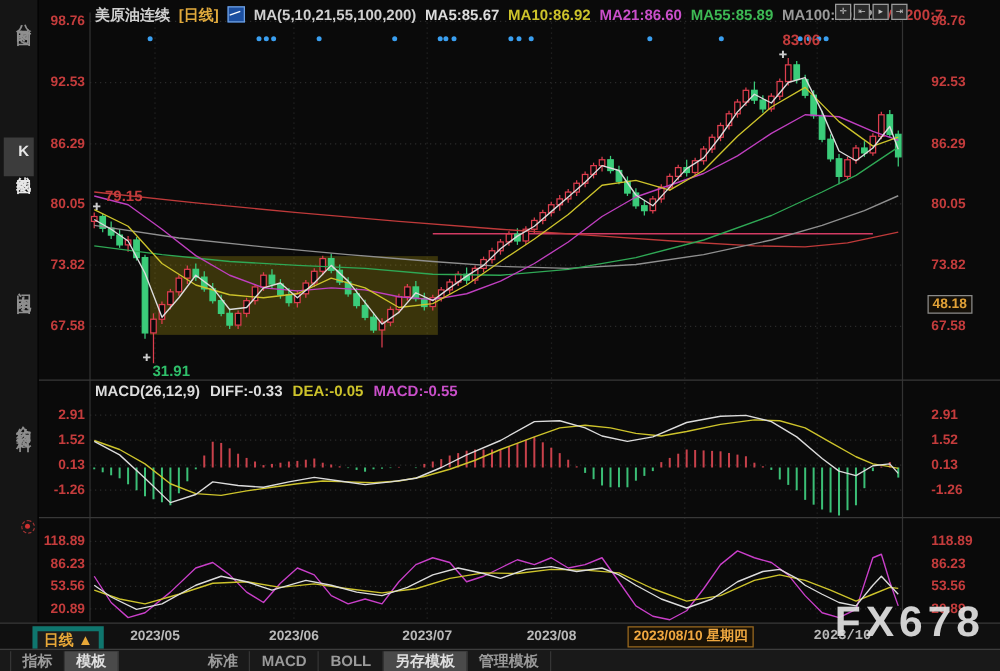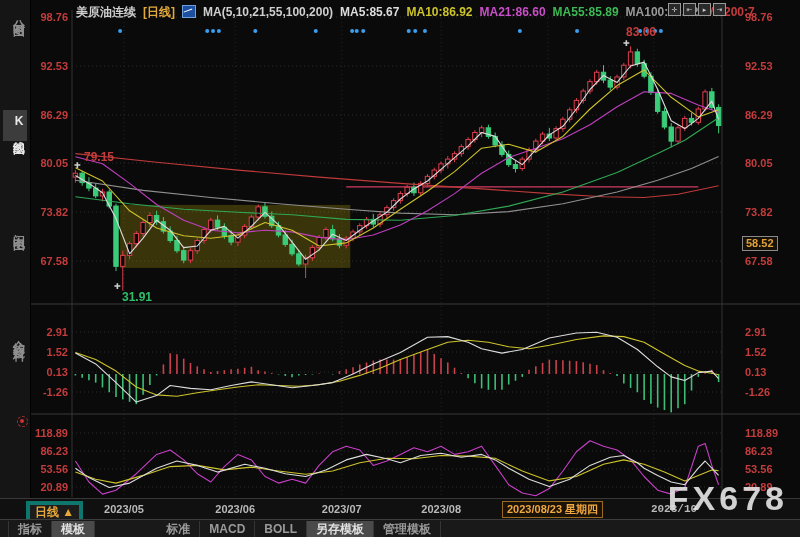--- a/index.html
+++ b/index.html
@@ -413,20 +413,23 @@
     <span>美原油连续</span><span class="o">[日线]</span><span class="chart-ico"><i></i></span><span>MA(5,10,21,55,100,200)</span><span id="ma-values"><span style="color: rgb(221, 221, 221);">MA5:85.67</span><span style="color: rgb(205, 195, 43);">MA10:86.92</span><span style="color: rgb(201, 79, 201);">MA21:86.60</span><span style="color: rgb(61, 185, 84);">MA55:85.89</span><span style="color: rgb(154, 154, 154);">MA100:80.92</span><span style="color: rgb(196, 60, 60);">MA200:7</span></span>
   </div>
 
   <div id="top-icons" class="abs">
       <span class="ticon">✛</span>
       <span class="ticon">⇤</span>
       <span class="ticon">▸</span>
       <span class="ticon">⇥</span>
     </div>
 
+  <div class="abs phdr" style="left:76px;top:306px">
+    <span class="w">MACD(26,12,9)</span><span class="w">DIFF:-0.33</span><span class="y">DEA:-0.05</span><span class="m">MACD:-0.55</span>
+  </div>
 
   <div class="abs kdj-ico">
       <i></i>
     </div>
 
   <div id="ticks">
       <span class="tick l" style="top: 11px;">98.76</span>
       <span class="tick r" style="top: 11px;">98.76</span>
       <span class="tick l" style="top: 60px;">92.53</span>
       <span class="tick r" style="top: 60px;">92.53</span>
@@ -449,41 +452,41 @@
       <span class="tick l" style="top: 427px;">118.89</span>
       <span class="tick r" style="top: 427px;">118.89</span>
       <span class="tick l" style="top: 445px;">86.23</span>
       <span class="tick r" style="top: 445px;">86.23</span>
       <span class="tick l" style="top: 463px;">53.56</span>
       <span class="tick r" style="top: 463px;">53.56</span>
       <span class="tick l" style="top: 481px;">20.89</span>
       <span class="tick r" style="top: 481px;">20.89</span>
     </div>
 
-  <span class="lastpx abs">58.52</span>
+  <span class="lastpx abs">48.18</span>
 
   <div id="anns">
       <span class="ann" style="left: 84px; top: 150px; color: rgb(196, 60, 60);">79.15</span>
       <span class="mark" style="left: 74px; top: 162px;">✚</span>
       <span class="ann" style="left: 122px; top: 290px; color: rgb(47, 191, 106);">31.91</span>
       <span class="mark" style="left: 114px; top: 283px;">✚</span>
       <span class="ann" style="left: 626px; top: 25px; color: rgb(196, 60, 60);">83.06</span>
       <span class="mark" style="left: 623px; top: 40px;">✚</span>
     </div>
 
   <div id="daterow" class="abs"></div>
   <span id="period" class="abs"><span>日线</span> <span>▲</span></span>
   <div id="dates">
       <span class="dlabel" style="left: 124px;">2023/05</span>
       <span class="dlabel" style="left: 235.15px;">2023/06</span>
       <span class="dlabel" style="left: 341.75px;">2023/07</span>
       <span class="dlabel" style="left: 441.2px;">2023/08</span>
       <span class="dlabel" style="left: 674px; font-family: Liberation Mono, monospace;">2023/10</span>
     </div>
-  <span id="dhl" class="abs">2023/08/23 星期四</span>
+  <span id="dhl" class="abs">2023/08/10 星期四</span>
 
   <span id="wm" class="abs">FX678</span>
 
   <div id="toolbar" class="abs">
       <span class="tb">指标</span>
       <span class="tb active">模板</span>
       <span class="tb vip">VIP指标</span>
       <span class="tb">标准</span>
       <span class="tb">MACD</span>
       <span class="tb">BOLL</span>

